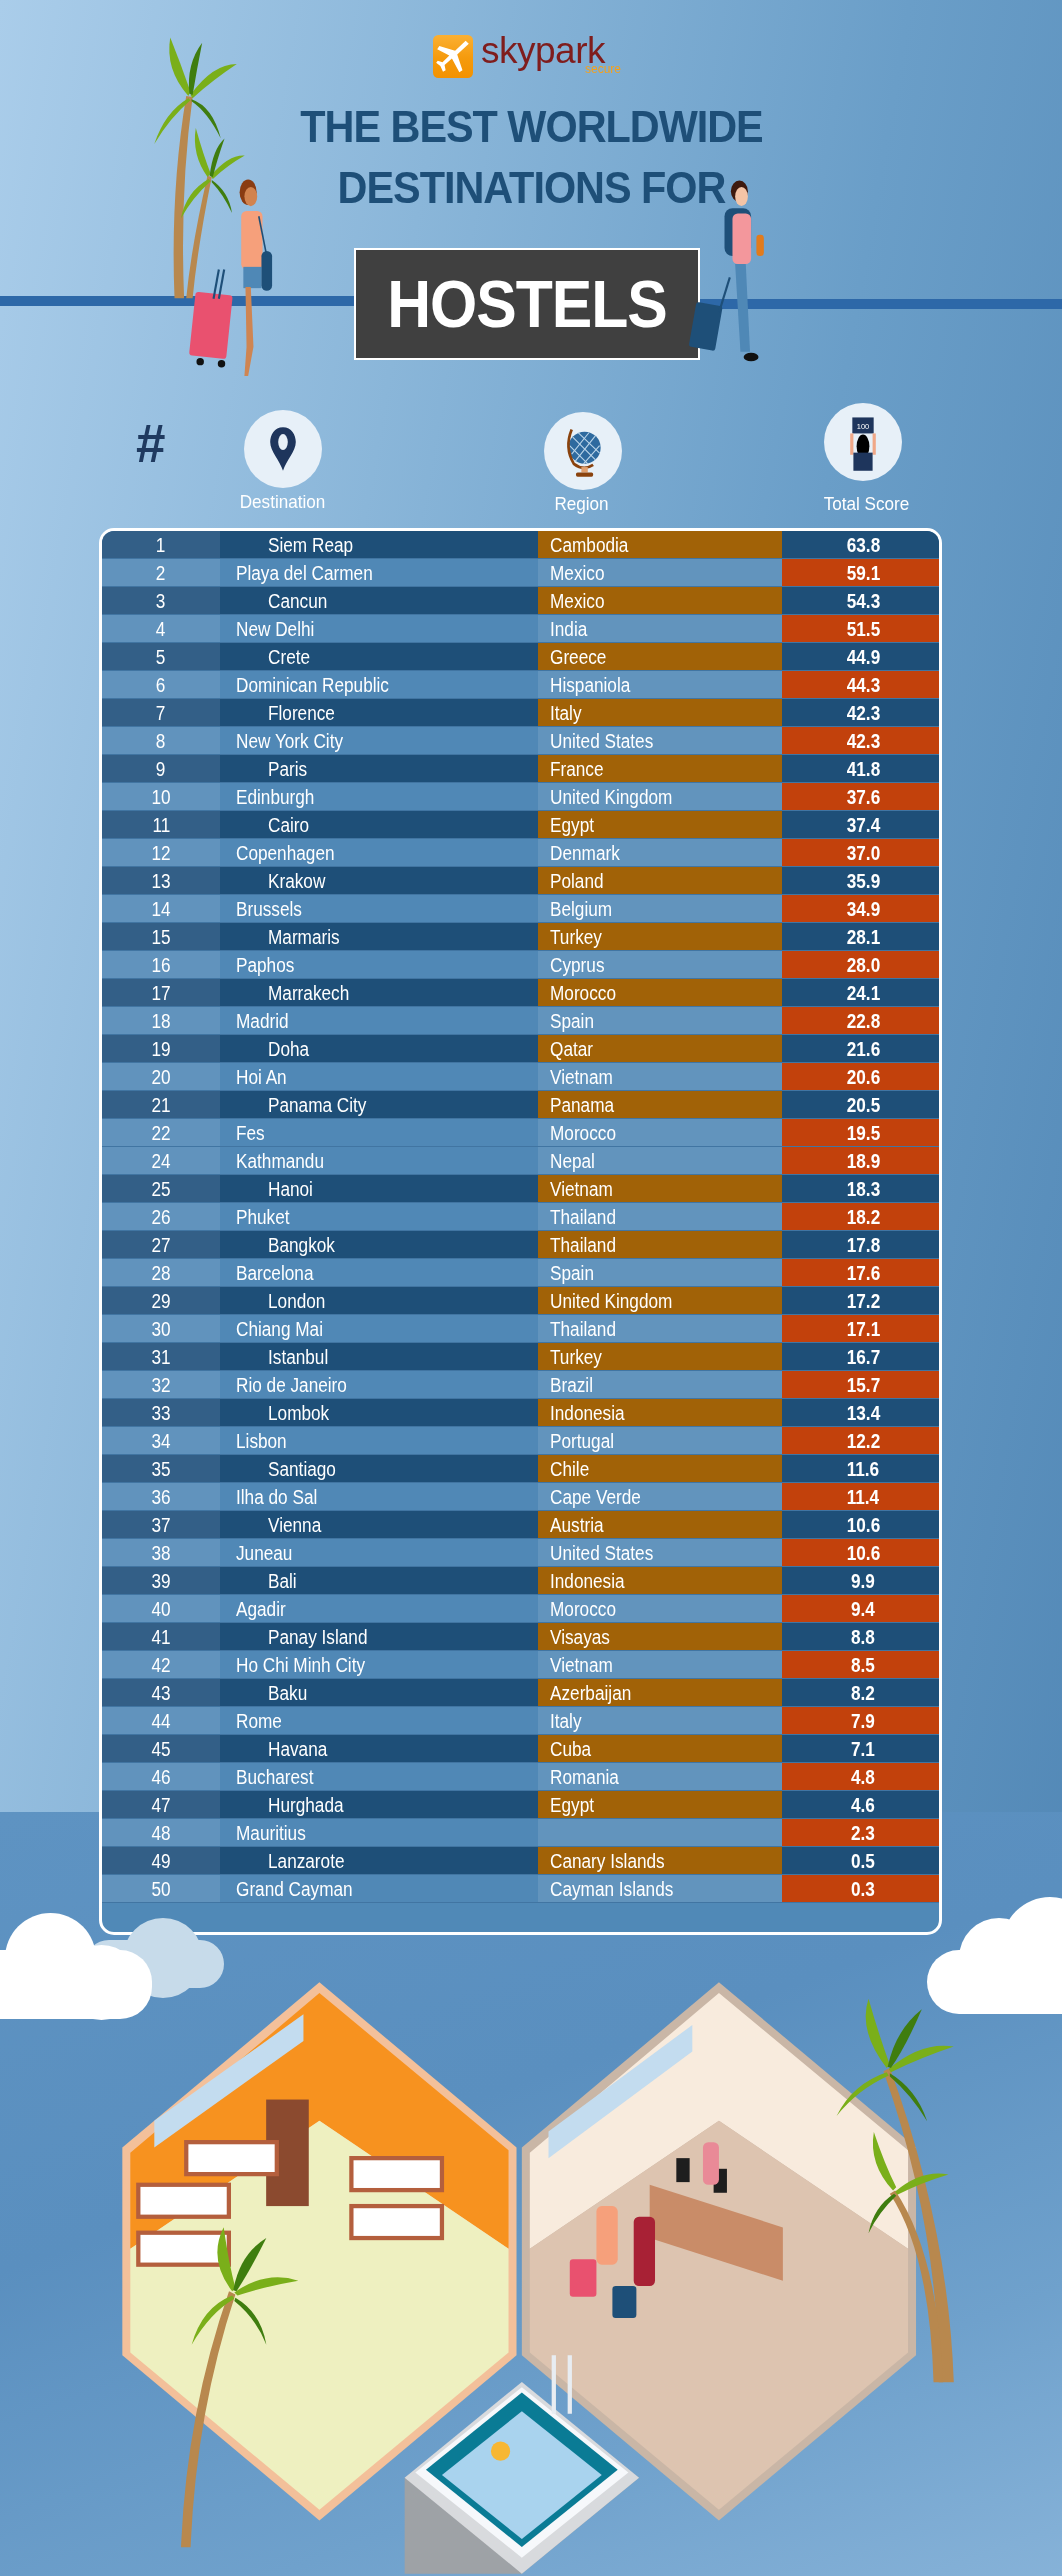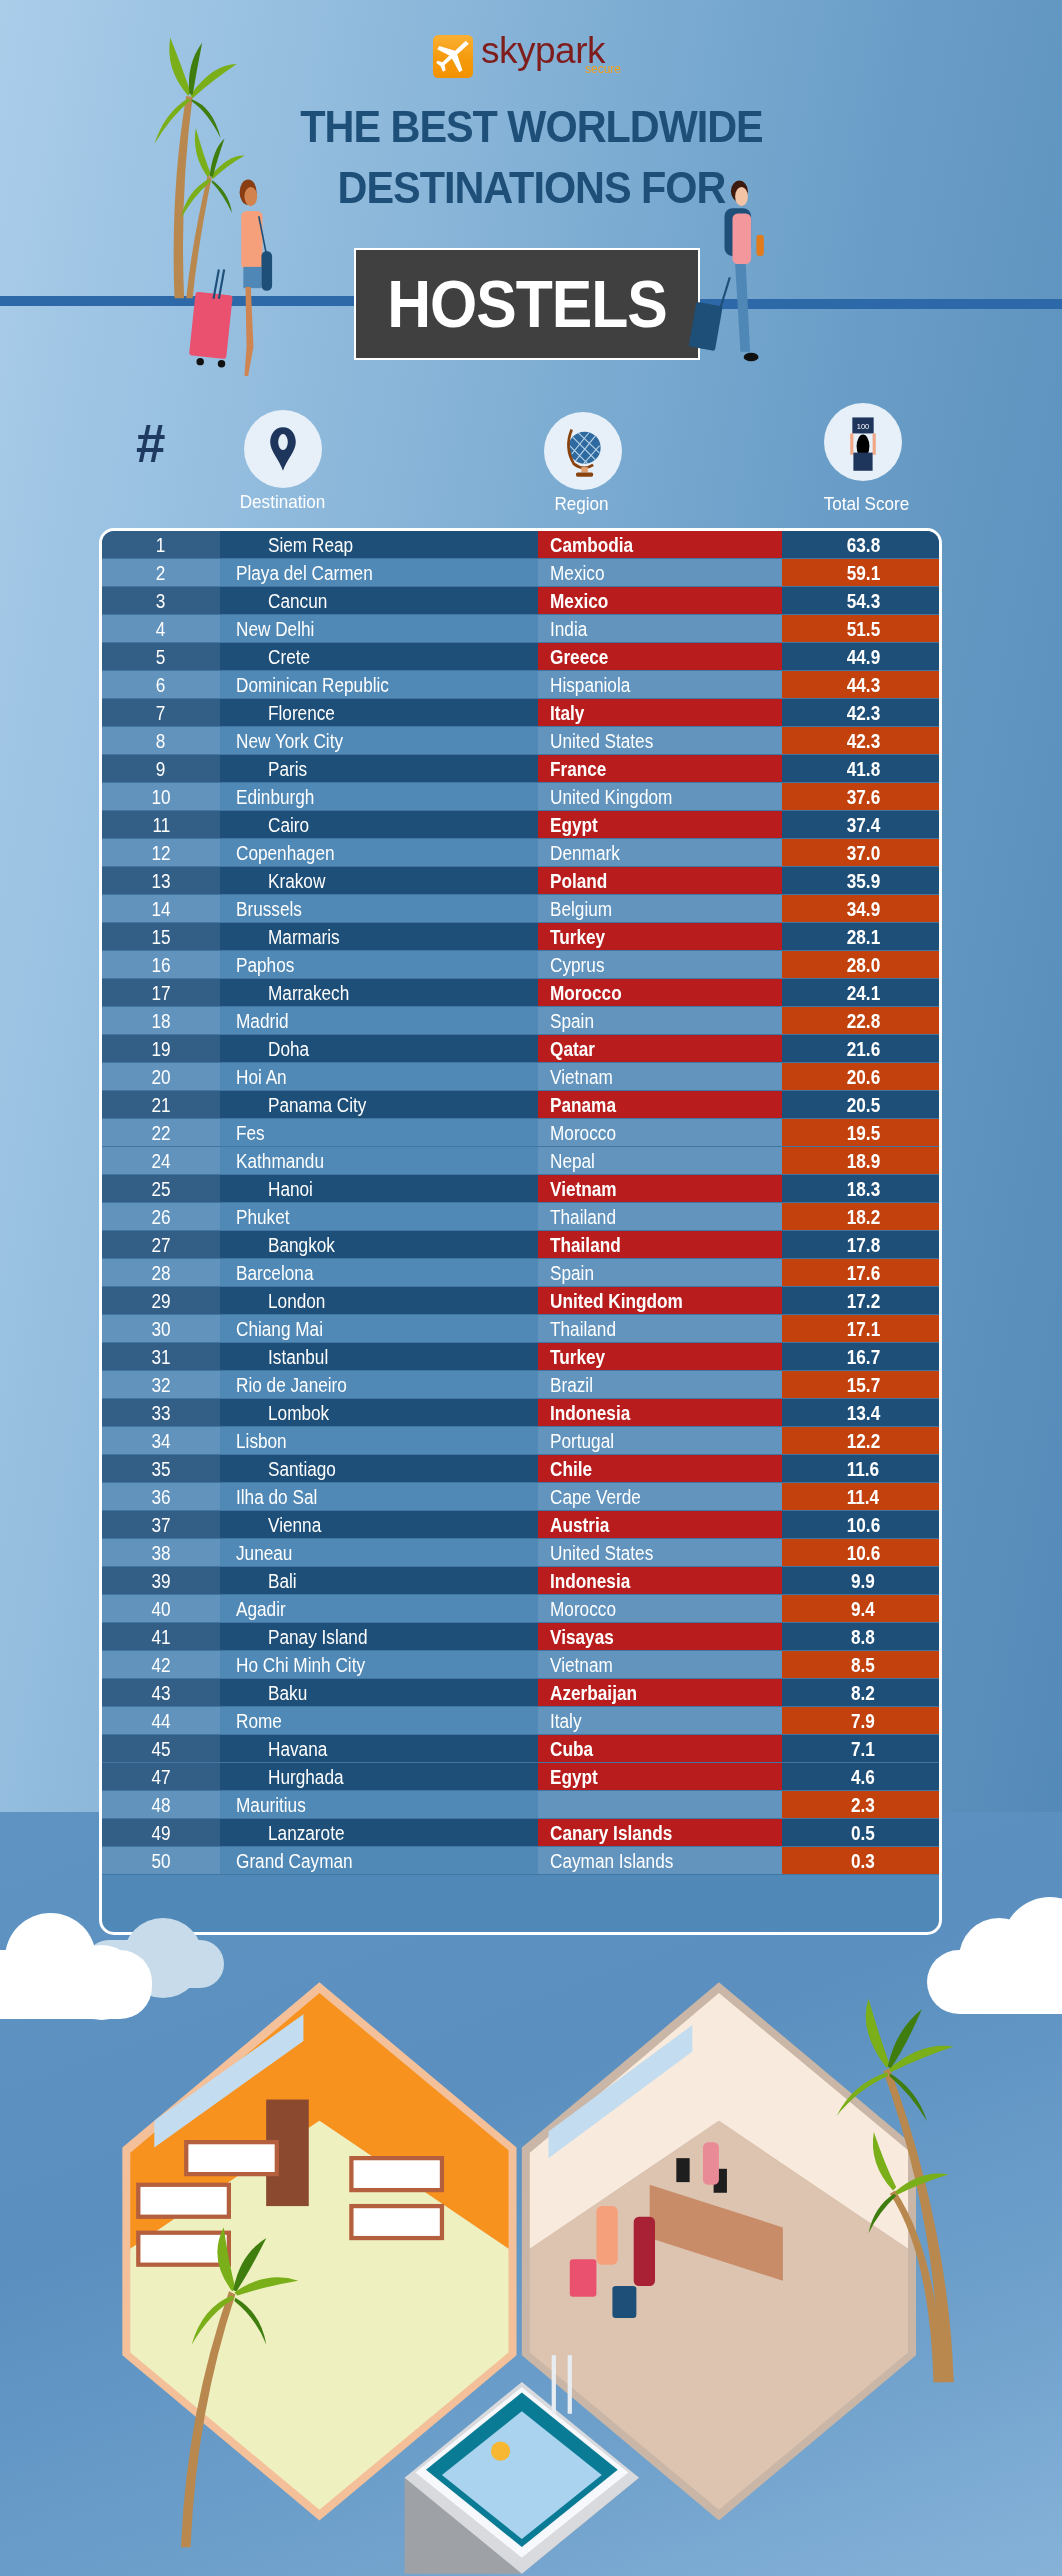--- a/index.html
+++ b/index.html
@@ -46,21 +46,21 @@
   .row .c { display: flex; align-items: center; color: #ffffff; font-size: 20px; line-height: 1; white-space: nowrap; }
   .row .c span { display: inline-block; transform: scaleX(0.86); transform-origin: left center; }
   .c-rank { width: 118px; justify-content: center; }
   .c-rank span { transform-origin: center center !important; }
   .c-dest { width: 318px; padding-left: 16px; }
   .c-reg { width: 244px; padding-left: 11.7px; }
   .c-score { flex: 1; justify-content: center; font-weight: 700; padding-left: 5.3px; }
   .c-score span { transform-origin: center center !important; }
   .row.dark .c-rank { background: #335f87; }
   .row.dark .c-dest { background: #1e4f78; padding-left: 48px; }
-  .row.dark .c-reg { background: #b91c1c; font-weight: bold; }
+  .row.dark .c-reg { background: #a16207; }
   .row.dark .c-score { background: #1e4f78; }
   .row.light .c-rank { background: #6193bd; }
   .row.light .c-dest { background: #5088b6; }
   .row.light .c-reg { background: #6294bd; }
   .row.light .c-score { background: #c2410c; align-items: center; }
 
   
   .cloud { position: absolute; background: #ffffff; border-radius: 32px; }
   .cloud.soft { background: #c7dbea; }
 </style>
@@ -787,20 +787,34 @@
       <div class="c c-dest">
         <span>Havana</span>
       </div>
       <div class="c c-reg">
         <span>Cuba</span>
       </div>
       <div class="c c-score">
         <span>7.1</span>
       </div>
     </div>
+    <div class="row light">
+      <div class="c c-rank">
+        <span>46</span>
+      </div>
+      <div class="c c-dest">
+        <span>Bucharest</span>
+      </div>
+      <div class="c c-reg">
+        <span>Romania</span>
+      </div>
+      <div class="c c-score">
+        <span>4.8</span>
+      </div>
+    </div>
     <div class="row dark">
       <div class="c c-rank">
         <span>47</span>
       </div>
       <div class="c c-dest">
         <span>Hurghada</span>
       </div>
       <div class="c c-reg">
         <span>Egypt</span>
       </div>

